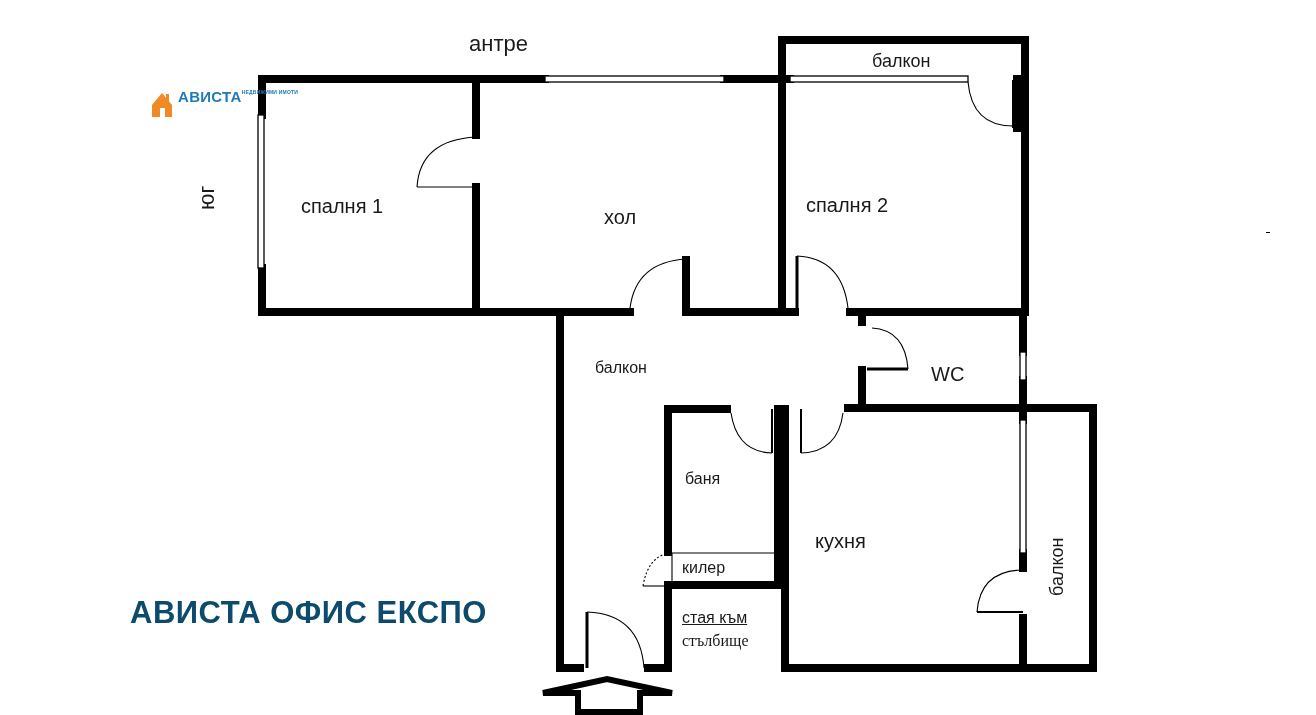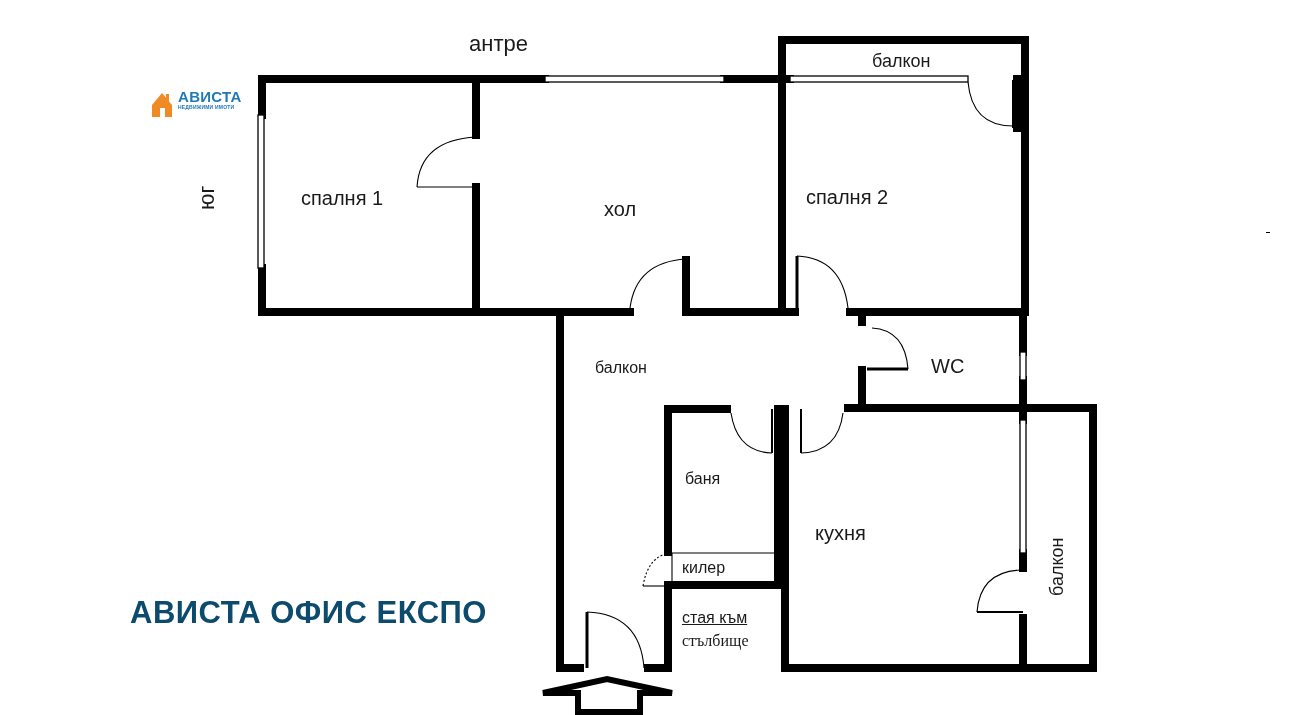--- a/index.html
+++ b/index.html
@@ -1,24 +1,24 @@
 <!DOCTYPE html>
 <html><head>
   <meta charset="utf-8">
   <style>
     html, body { margin: 0; padding: 0; background: #ffffff; }
     body { width: 1316px; height: 715px; position: relative; overflow: hidden; font-family: "Liberation Sans", sans-serif; }
     #plan { position: absolute; left: 0; top: 0; }
     .lbl { position: absolute; color: #1a1a1a; font-family: "Liberation Sans", sans-serif; white-space: nowrap; }
-    .room-lbl { font-size: 20px; }
+    .room-lbl { font-size: 20px; margin-top: 8px; }
     .small-lbl { font-size: 16px; }
     .compass { font-size: 22px; }
     .watermark { position: absolute; left: 130px; top: 595px; font-size: 31px; font-weight: bold; color: #0c4a6e; letter-spacing: 0.5px; font-family: "Liberation Sans", sans-serif; }
     .logo { position: absolute; left: 148px; top: 89px; display: flex; align-items: center; gap: 4px; }
-    .logo-text { display: flex; flex-direction: column; line-height: 1; }
+    .logo-text { display: flex; flex-direction: row; line-height: 1; }
     .logo-name { font-size: 15px; font-weight: bold; color: #1f7ab8; letter-spacing: 0.3px; }
     .logo-sub { font-size: 5px; color: #1f7ab8; font-weight: bold; letter-spacing: 0.2px; margin-top: 1px; }
     .rot-cw { transform-origin: left top; transform: rotate(-90deg); }
     .tiny-mark { position: absolute; left: 1266px; top: 232px; width: 4px; height: 1px; background: #000; }
   </style>
 </head>
 <body>
 
 <svg id="plan" width="1316" height="715" viewBox="0 0 1316 715" xmlns="http://www.w3.org/2000/svg">
   <g stroke="#000" stroke-width="8" fill="none" stroke-linecap="square">

